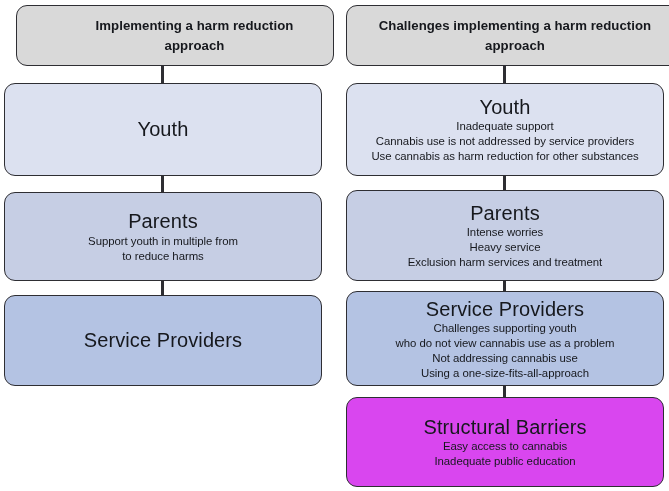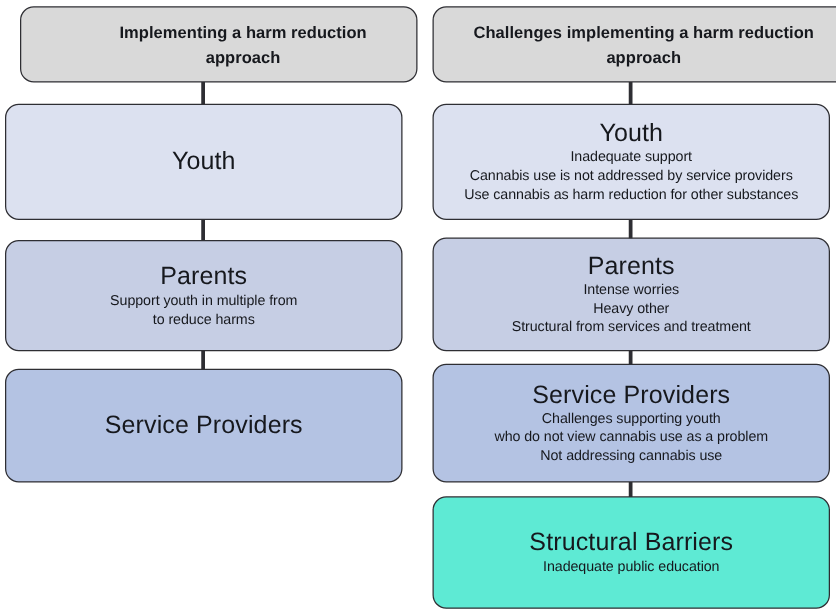--- a/index.html
+++ b/index.html
@@ -115,38 +115,40 @@
       <div>Use cannabis as harm reduction for other substances</div>
     </div>
   </div>
 
   <div class="connector" style="left:503px; top:174px; height:18px;"></div>
 
   <div class="node" style="left:346px; top:190px; width:318px; height:91px; background:#c6cee4;">
     <div class="title">Parents</div>
     <div class="lines">
       <div>Intense worries</div>
-      <div>Heavy other</div>
-      <div>Structural from services and treatment</div>
+      <div>Heavy service</div>
+      <div>Exclusion harm services and treatment</div>
     </div>
   </div>
 
   <div class="connector" style="left:503px; top:279px; height:14px;"></div>
 
   <div class="node" style="left:346px; top:291px; width:318px; height:95px; background:#b4c3e3;">
     <div class="title">Service Providers</div>
     <div class="lines">
       <div>Challenges supporting youth</div>
       <div>who do not view cannabis use as a problem</div>
       <div>Not addressing cannabis use</div>
+      <div>Using a one-size-fits-all-approach</div>
     </div>
   </div>
 
   <div class="connector" style="left:503px; top:384px; height:14px;"></div>
 
-  <div class="node" style="left:346px; top:397px; width:318px; height:90px; background:#5eead4;">
+  <div class="node" style="left:346px; top:397px; width:318px; height:90px; background:#d946ef;">
     <div class="title">Structural Barriers</div>
     <div class="lines">
+      <div>Easy access to cannabis</div>
       <div>Inadequate public education</div>
     </div>
   </div>
 
 </div>
 
 </body></html>

